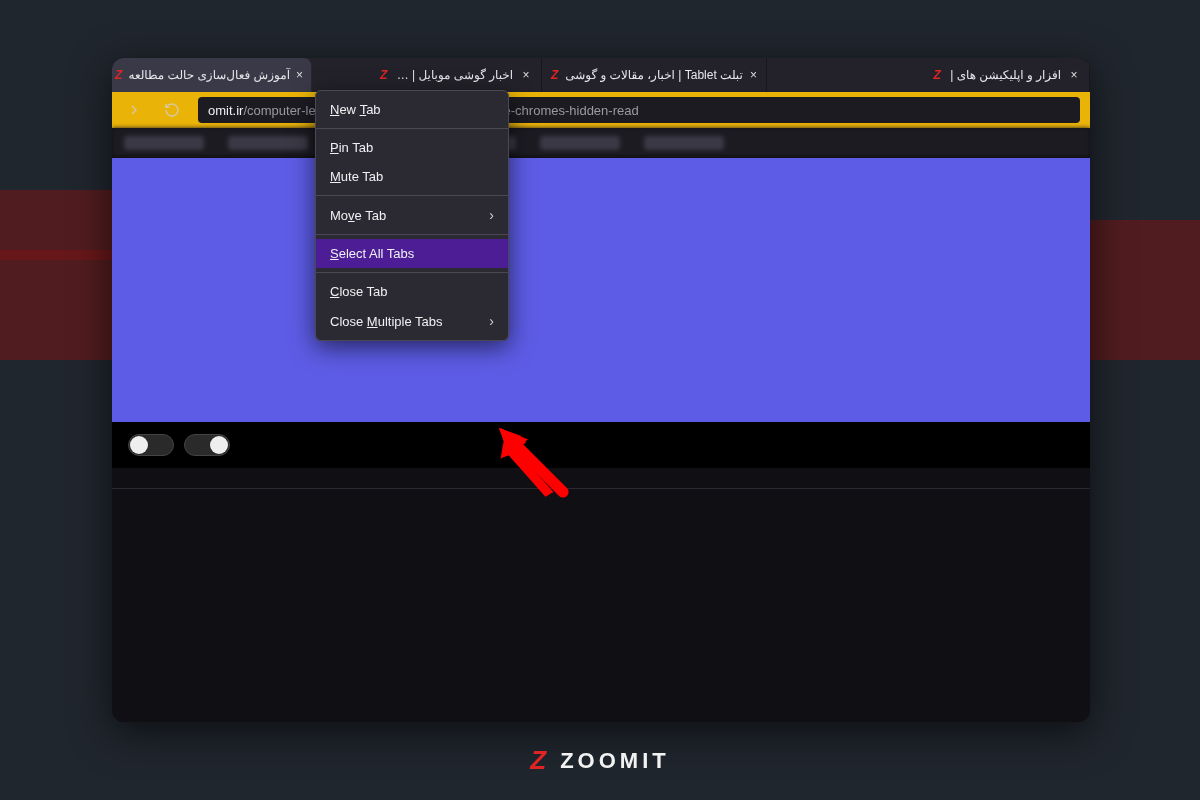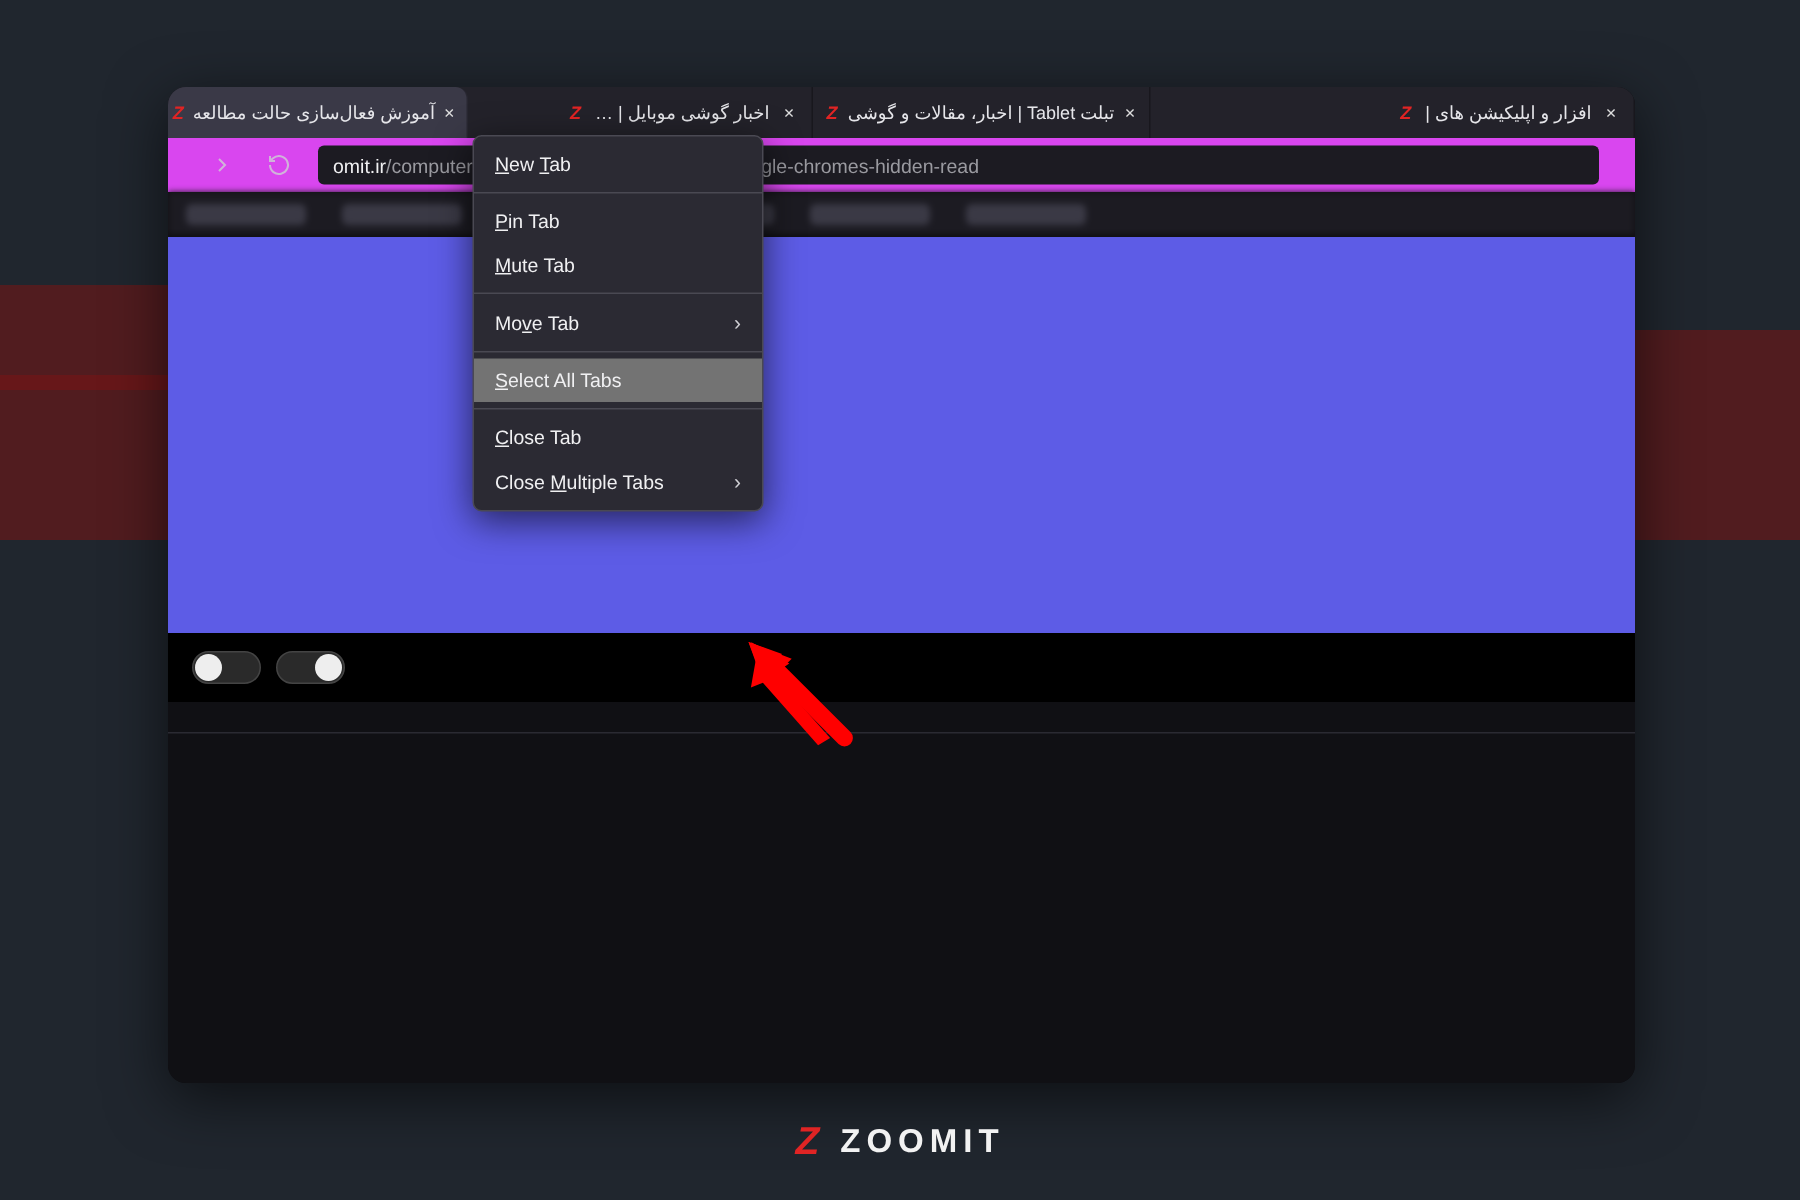--- a/index.html
+++ b/index.html
@@ -69,24 +69,24 @@
     font-size: 12px; display: flex; align-items: center; justify-content: center;
   }
   .tab1 { width: 200px; }
   .tab2 { width: 230px; }
   .tab3 { width: 225px; }
   .tab4 { flex: 1; min-width: 0; }
 
   
   .toolbar {
     height: 36px;
-    background: #d946ef;
+    background: #eab308;
     display: flex;
     align-items: center;
-    padding: 0 24px;
+    padding: 0 10px;
     gap: 14px;
     color: #cfcfd4;
   }
   .nav-btn {
     width: 24px; height: 24px;
     display:flex;align-items:center;justify-content:center;
     opacity:.8;
   }
   .urlbar {
     flex: 1;
@@ -155,21 +155,21 @@
     font-size: 13px;
     color: #f0f0f2;
     z-index: 50;
   }
   .mi {
     display:flex;align-items:center;justify-content:space-between;
     padding: 7px 14px;
     cursor: default;
   }
   .mi.hl {
-    background: #737373;
+    background: #4c1d95;
     position: relative;
   }
   .mi .u { text-decoration: underline; text-underline-offset: 1px; }
   .sep { height:1px;background:#4a4953;margin:4px 0; }
   .chev { color:#cfcfd4; font-size:14px; }
 
   
   .pointer-arrow {
     position:absolute;
     left: 494px;

